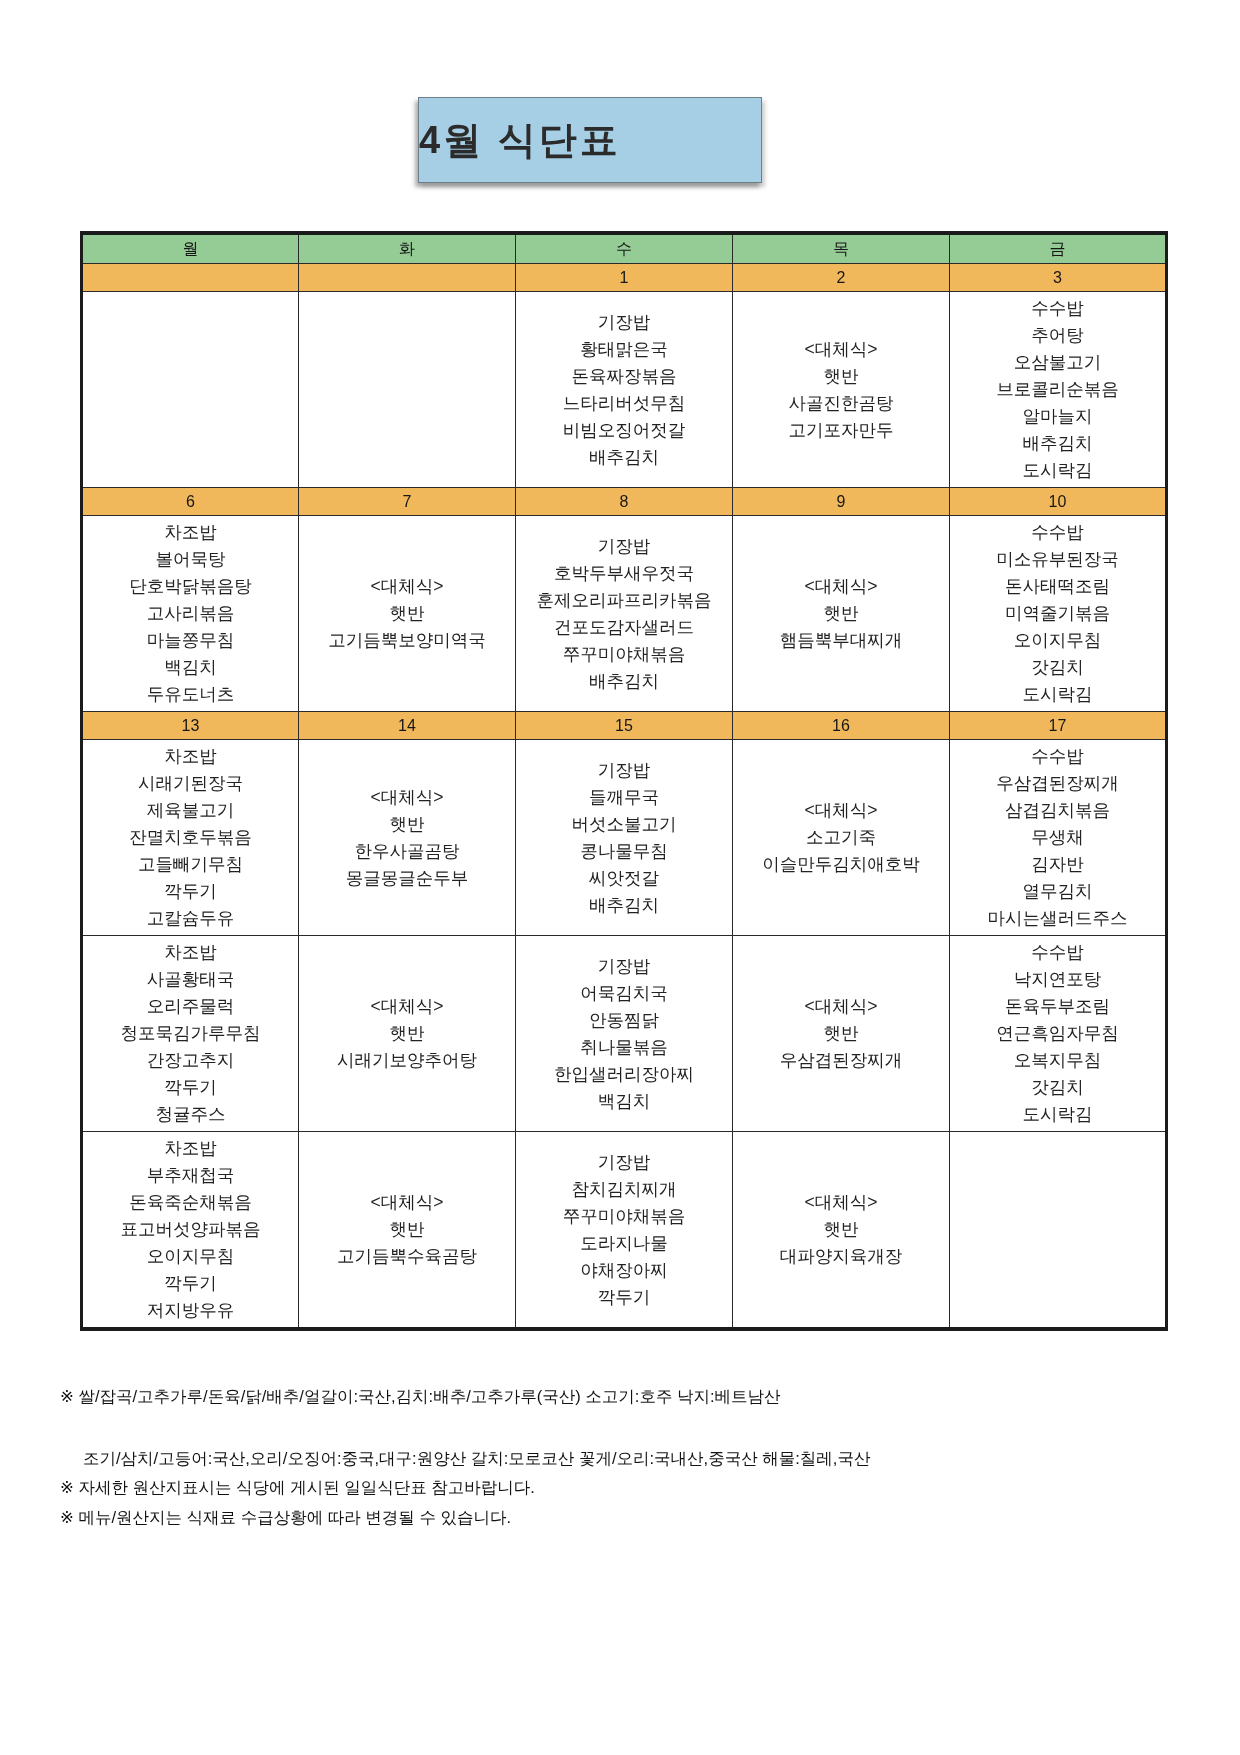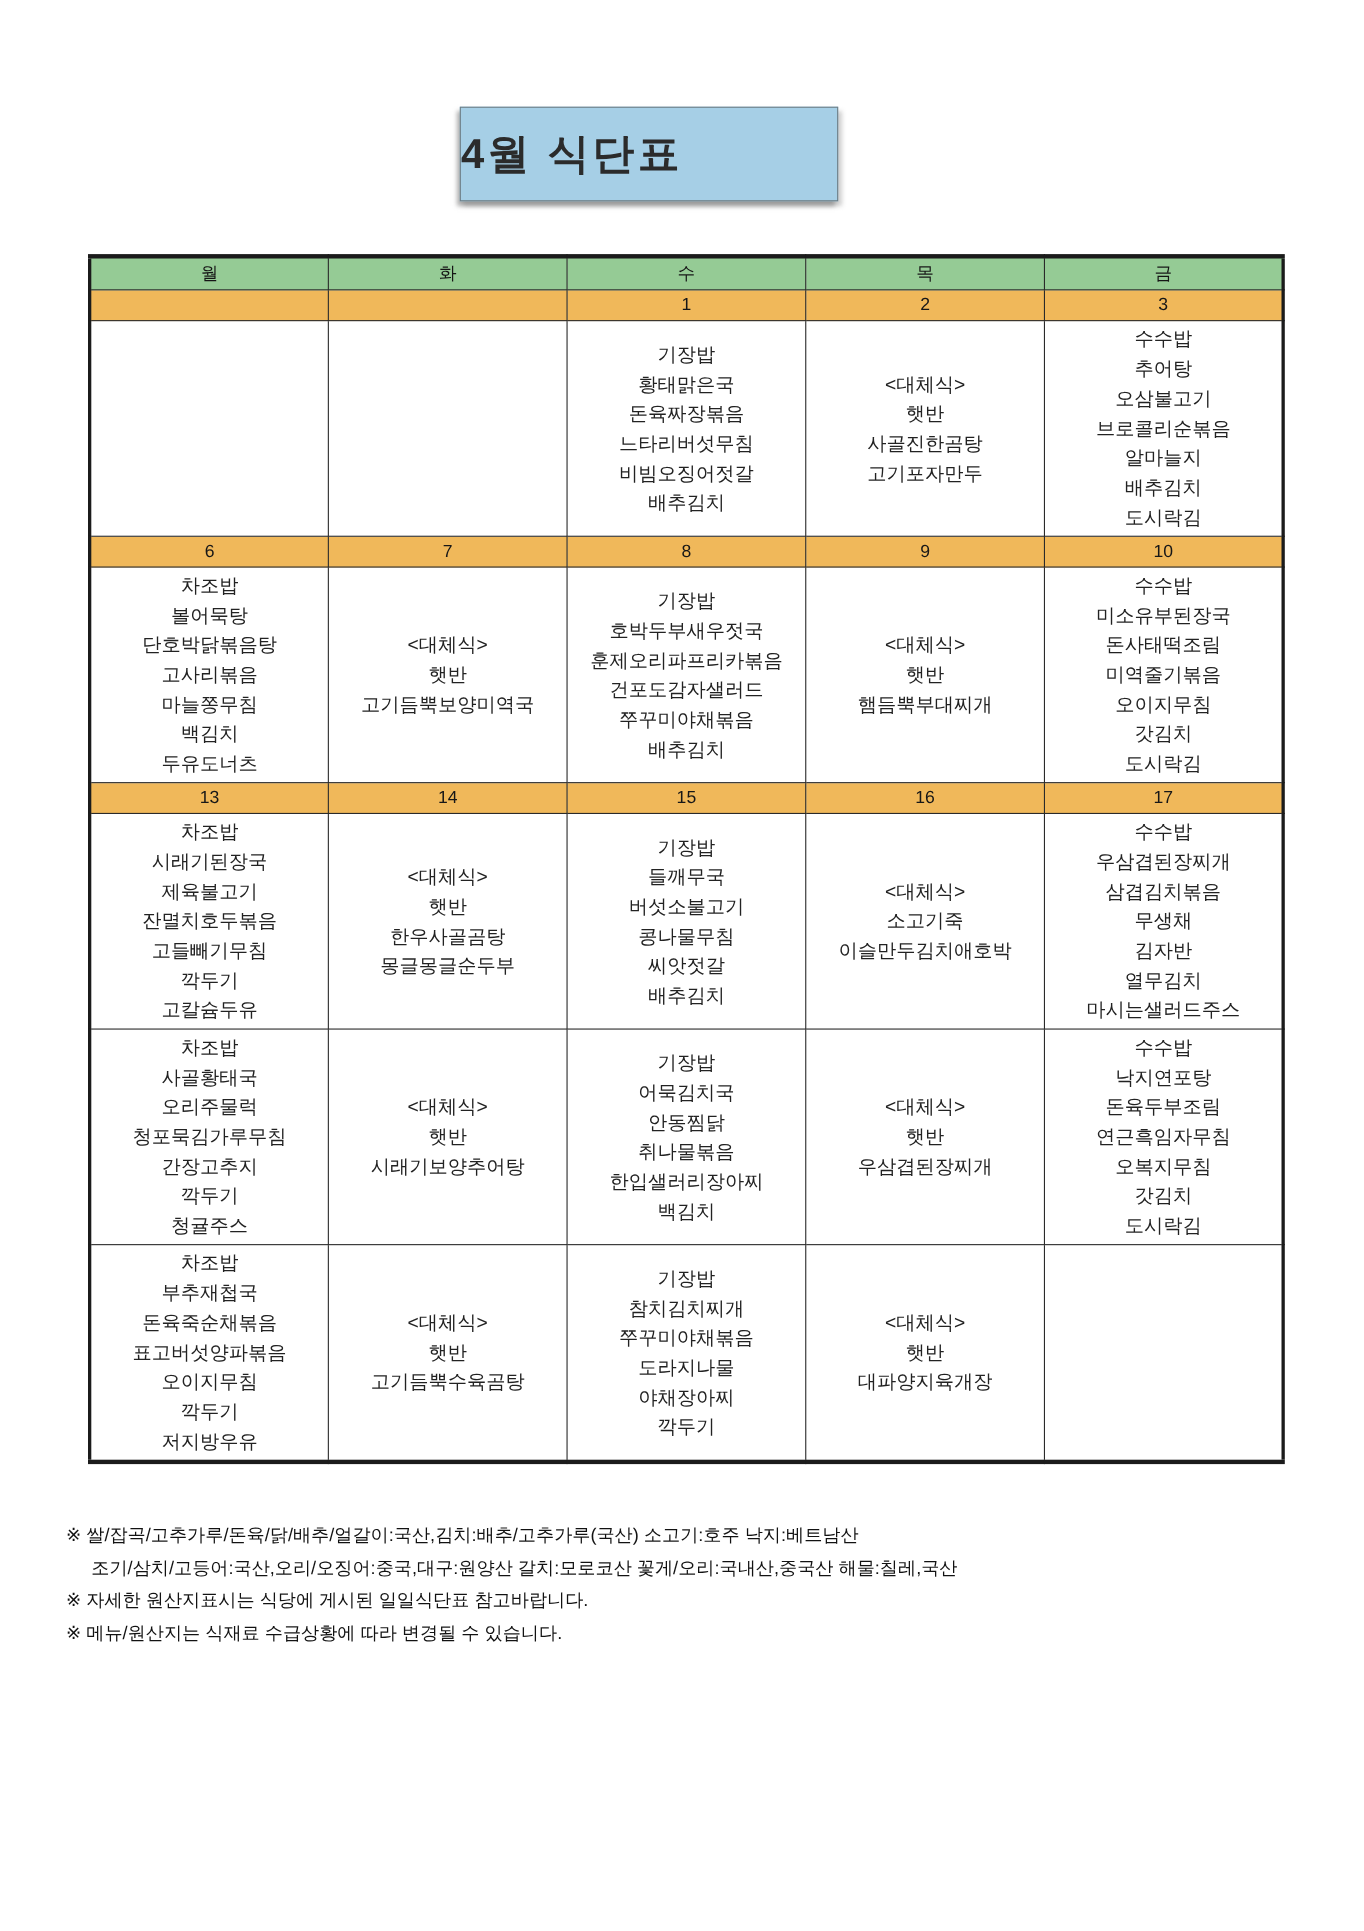--- a/index.html
+++ b/index.html
@@ -93,20 +93,21 @@
     width: 1130px;
   }
   .footnote {
     font-size: 16.5px;
     line-height: 29.5px;
     color: #121212;
     white-space: nowrap;
   }
   .footnote.indent {
     padding-left: 23px;
+    margin-top: 32px;
   }
 </style>
 </head>
 <body>
 
 <div class="page">
 
   <div class="title-box">
     <span class="title-text">4월 식단표</span>
   </div>

